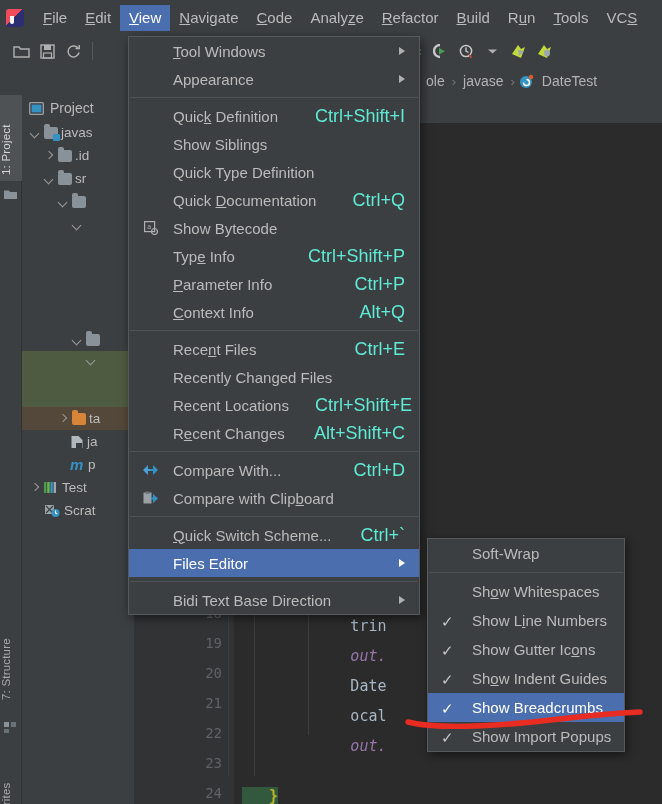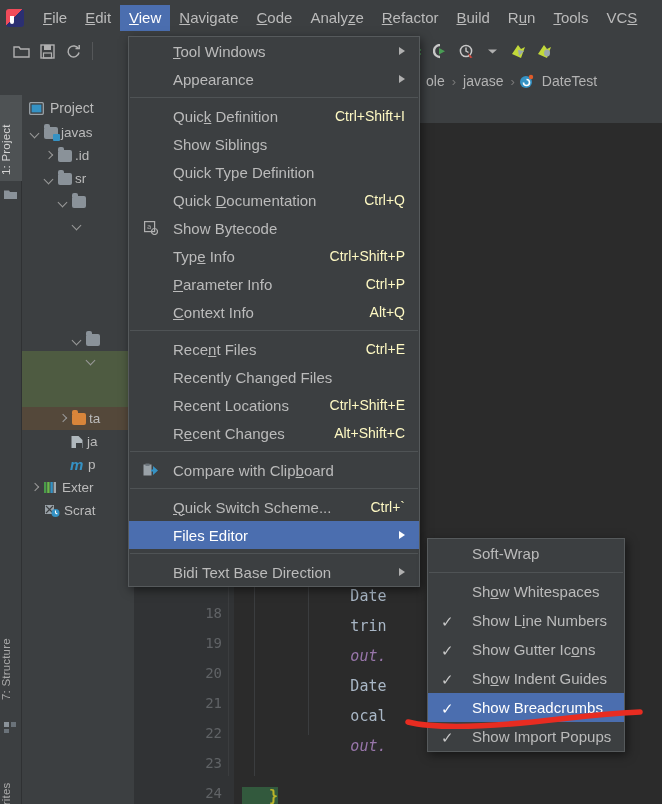--- a/index.html
+++ b/index.html
@@ -116,21 +116,21 @@
   .menu {
     position:absolute; background:#3c3f41; border:1px solid #565a5c;
     box-shadow: 2px 3px 9px rgba(0,0,0,.5); z-index: 50;
   }
   .mi {
     position:relative; display:flex; align-items:center; height:28px;
     color:#bbbbbb; font-size:15px; padding-left:44px; padding-right:14px;
     white-space:nowrap;
   }
   .mi.sel { background:#4b6eaf; color:#ffffff; }
-  .mi .acc { margin-left:auto; padding-left:26px; color:#fef9c3; font-size:14px; }
+  .mi .acc { margin-left:auto; padding-left:26px; color:#5eead4; font-size:18px; }
   .arrow {
     margin-left:auto; width:0;height:0; border-left:6px solid #b0b0b0;
     border-top:4.5px solid transparent; border-bottom:4.5px solid transparent;
   }
   .mi.sel .arrow { border-left-color:#ffffff; }
   .msep { height:1px; background:#4f5355; margin:4px 1px; }
   .mi .licon { position:absolute; left:14px; top:50%; transform:translateY(-50%);
                width:16px;height:16px; display:flex;align-items:center;justify-content:center;}
   .chk { position:absolute; left:13px; top:50%; transform:translateY(-50%);
          color:#c8c8c8; font-size:15px; line-height:1; }
@@ -322,21 +322,21 @@
       <div class="trow" style="padding-left:6px">
         <span class="chev r"></span>
         <span style="display:inline-block;width:15px;height:13px">
           <svg width="15" height="13" viewBox="0 0 15 13">
               <rect x="0" y="1" width="2.4" height="11" fill="#4a9c4a"></rect>
               <rect x="3.2" y="1" width="2.4" height="11" fill="#6ab84a"></rect>
               <rect x="6.4" y="1" width="2.4" height="11" fill="#3592c4"></rect>
               <rect x="9.6" y="1" width="2.4" height="11" fill="#a0a8ad"></rect>
             </svg>
         </span>
-        <span class="tw">Exter</span>
+        <span class="tw">Test</span>
       </div>
       <div class="trow" style="padding-left:22px">
         <span style="display:inline-block;width:17px;height:15px">
           <svg width="17" height="15" viewBox="0 0 17 15">
               <path d="M1 2h9v9H1z" fill="#9aa2a8"></path>
               <path d="M2 3l7 7M9 3l-7 7" stroke="#3c3f41" stroke-width="1.2"></path>
               <circle cx="11.5" cy="10" r="4" fill="#3592c4"></circle>
               <path d="M11.5 7.5V10l1.8 1" stroke="#fff" stroke-width="1.1" fill="none"></path>
             </svg>
         </span>
@@ -502,20 +502,30 @@
       <span>Recent Locations</span>
       <span class="acc">Ctrl+Shift+E</span>
     </div>
     <div class="mi">
       <span>R<u>e</u>cent Changes</span>
       <span class="acc">Alt+Shift+C</span>
     </div>
     <div class="msep"></div>
     <div class="mi">
       <span class="licon">
+        <svg width="16" height="14" viewBox="0 0 16 14">
+            <path d="M10 2l5 5-5 5V8H7V6h3z" fill="#3592c4"></path>
+            <path d="M5 2L0 7l5 5V8h2V6H5z" fill="#4a9fd8"></path>
+          </svg>
+      </span>
+      <span>Compare With...</span>
+      <span class="acc">Ctrl+D</span>
+    </div>
+    <div class="mi">
+      <span class="licon">
         <svg width="16" height="15" viewBox="0 0 16 15">
             <rect x="0.5" y="1.5" width="8" height="11" fill="#9aa2a8"></rect>
             <rect x="2.5" y="0.5" width="4" height="2.4" fill="#6a7279"></rect>
             <path d="M10 3l5 4.5-5 4.5V8.5H8v-2h2z" fill="#3592c4"></path>
           </svg>
       </span>
       <span>Compare with Clip<u>b</u>oard</span>
     </div>
     <div class="msep"></div>
     <div class="mi">

